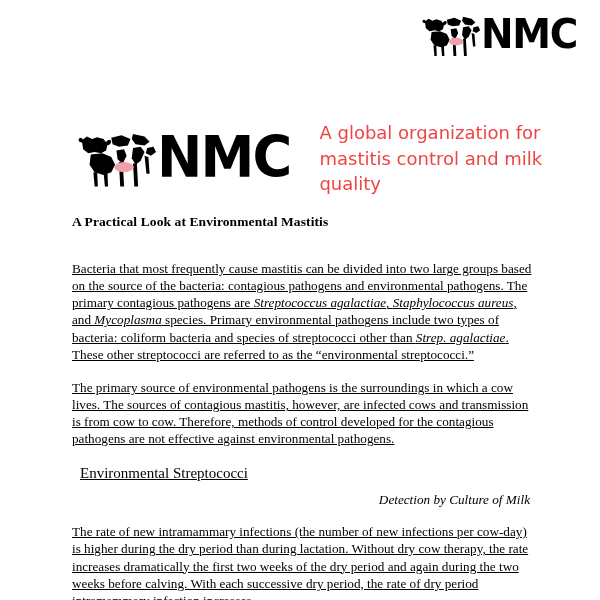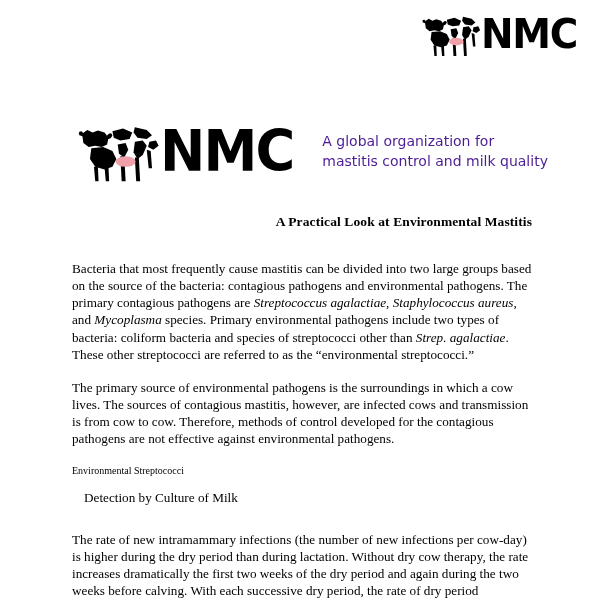--- a/index.html
+++ b/index.html
@@ -54,57 +54,61 @@
     letter-spacing: -2px;
     line-height: 1;
     margin-left: -4px;
     color: #000;
     transform: scaleX(0.95);
     transform-origin: left center;
   }
   .tagline {
     margin-left: 22px;
     font-family: "DejaVu Sans", sans-serif;
-    font-size: 14px;
+    font-size: 18px;
     line-height: 1.42;
-    color: #4c1d95;
+    color: #ef4444;
     white-space: pre-line;
     padding-top: 2px;
   }
 
   
   .article {
     position: absolute;
     left: 72px;
     top: 214px;
     width: 460px;
   }
   .doc-title {
-    text-align: right;
+    text-align: left;
     font-weight: bold;
     font-size: 13.5px;
     letter-spacing: 0.1px;
     margin: 0 0 30px 0;
   }
   .para {
     font-size: 13.2px;
     line-height: 1.30;
     margin: 0 0 16px 0;
     text-align: left;
+    text-decoration: underline;
   }
   .para.tight { margin-bottom: 0; }
   .heading-underline {
-    font-size: 10px;
+    font-size: 15px;
     line-height: 1.30;
-    margin: 0;
+    text-decoration: underline;
+    margin: 8px;
   }
   .heading-italic {
     font-size: 13.2px;
     line-height: 1.30;
-    margin: 12px;
+    font-style: italic;
+    margin: 2px;
+    text-align: right;
   }
   .spacer { height: 13px; }
   i { font-style: italic; }
 </style>
 </head>
 <body>
 
 <div class="masthead">
   <span class="cowmark">
     <svg viewBox="0 0 130 100" width="100%" height="100%" aria-hidden="true">

